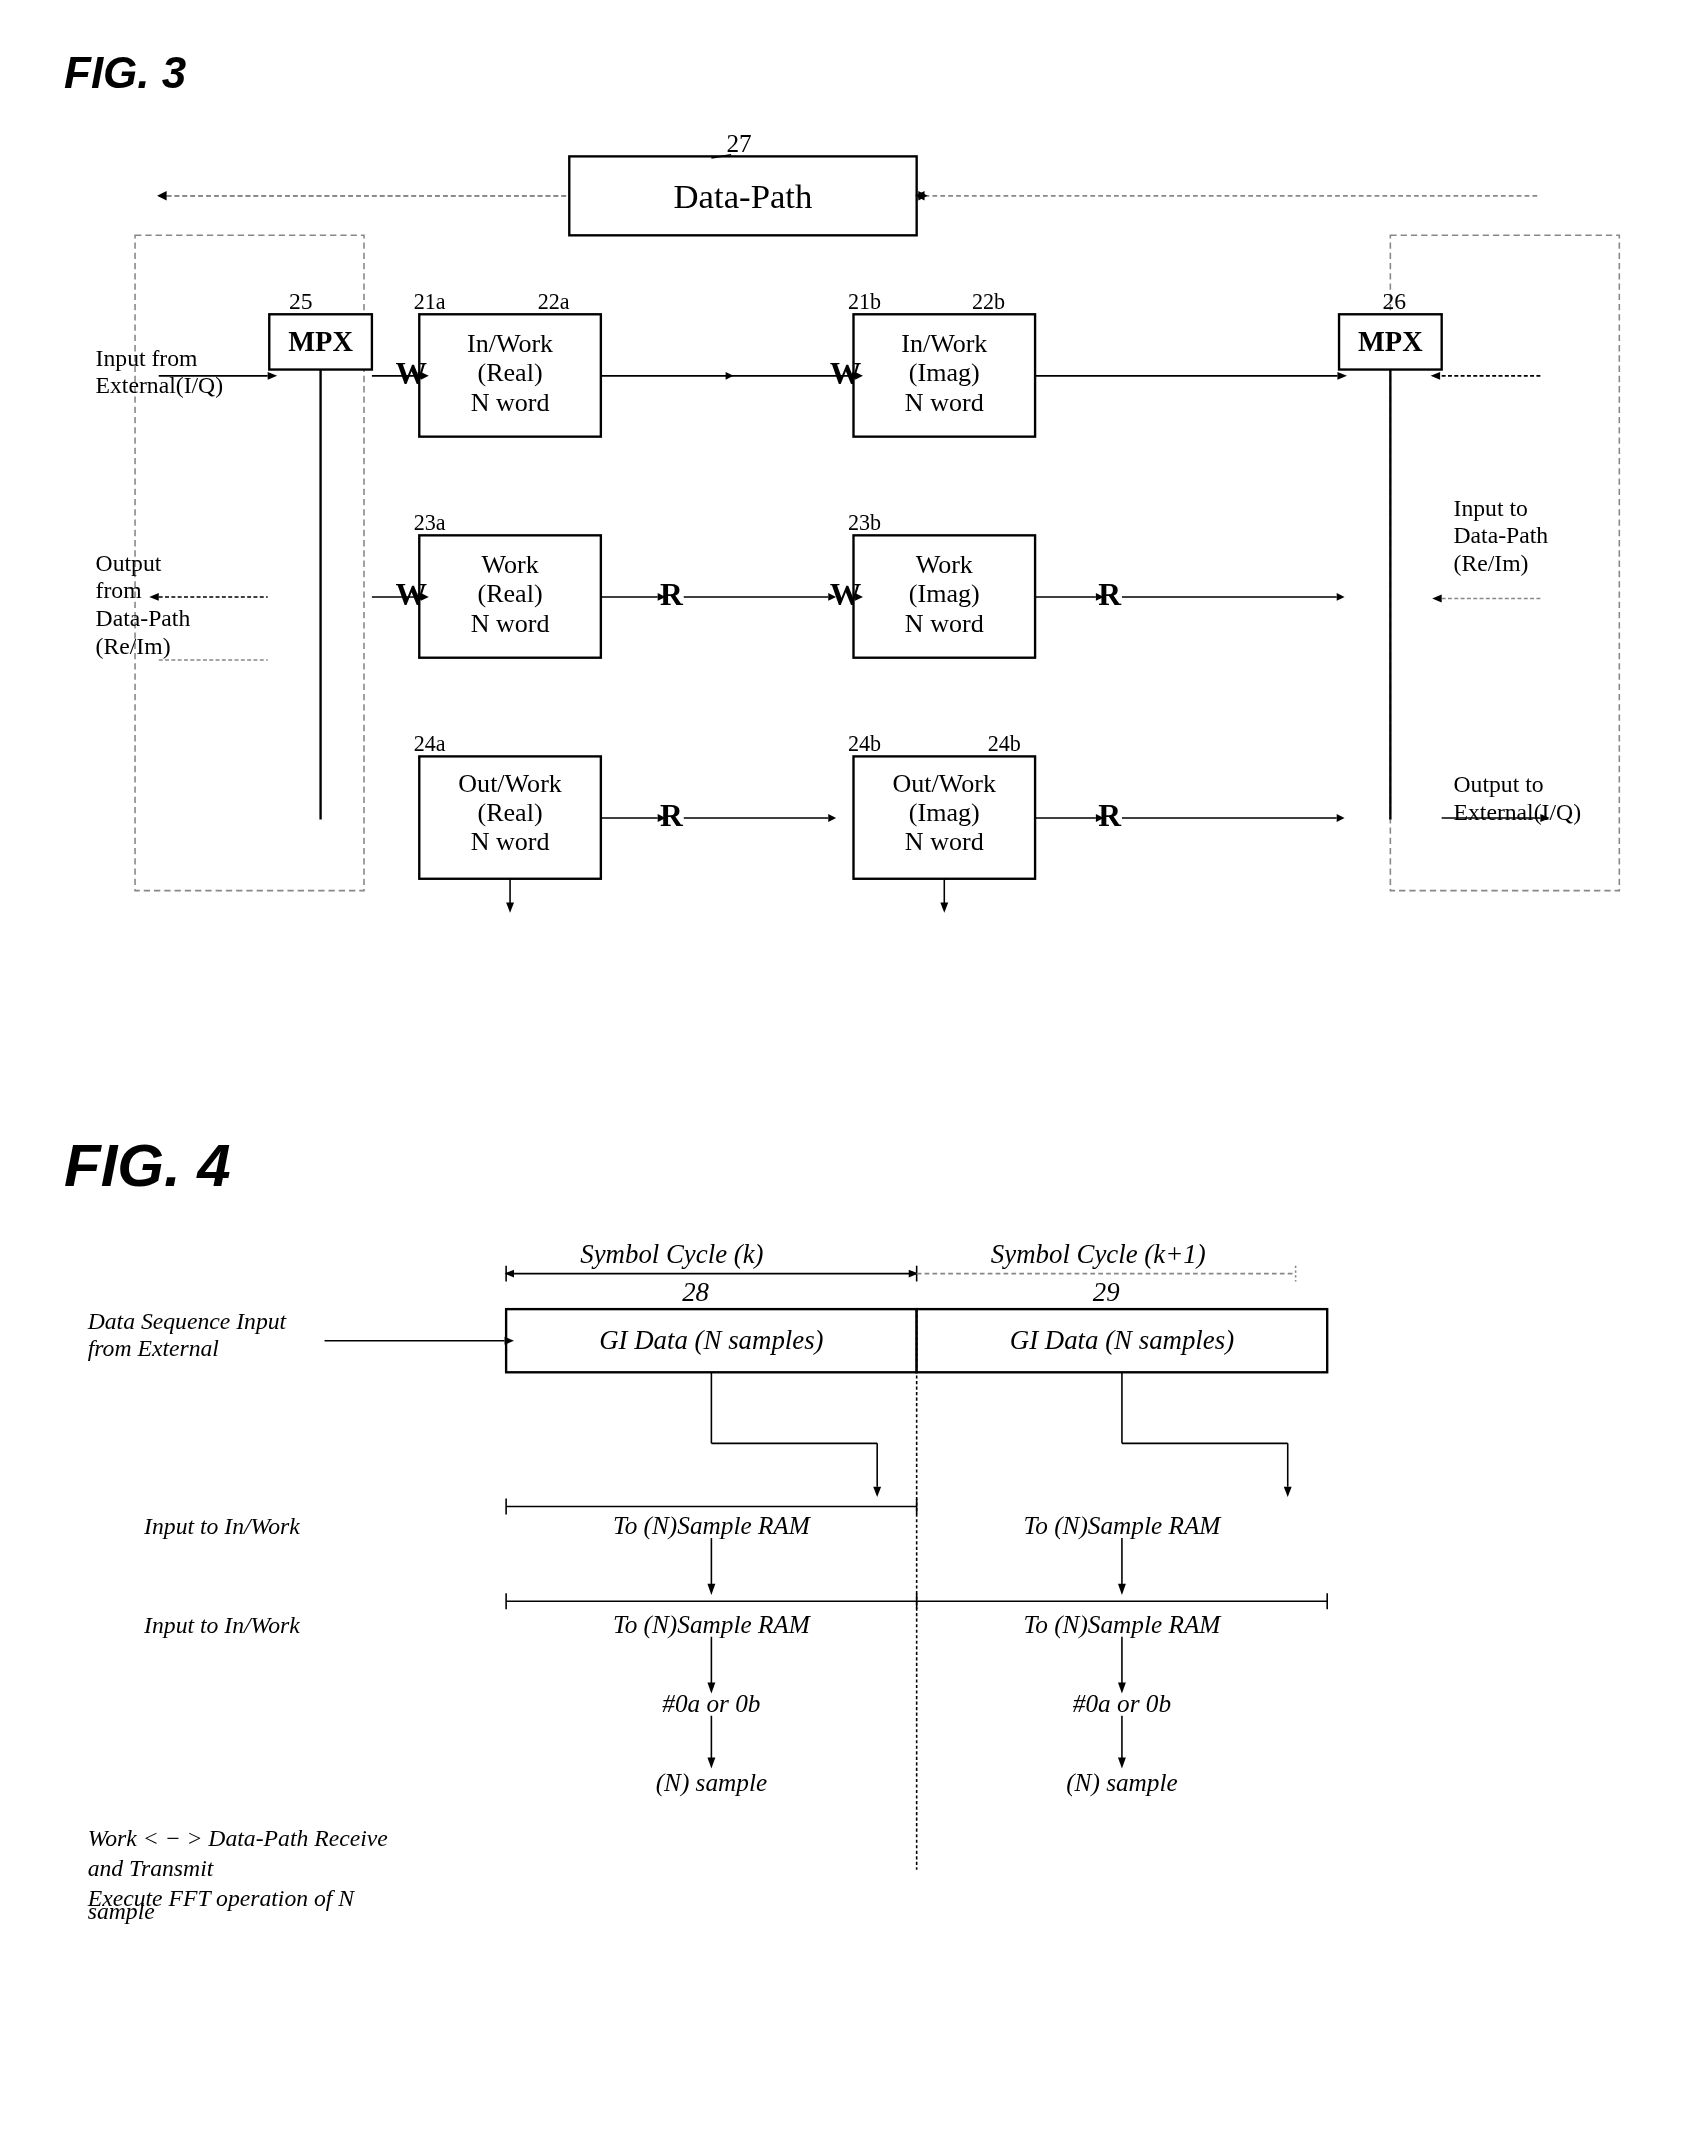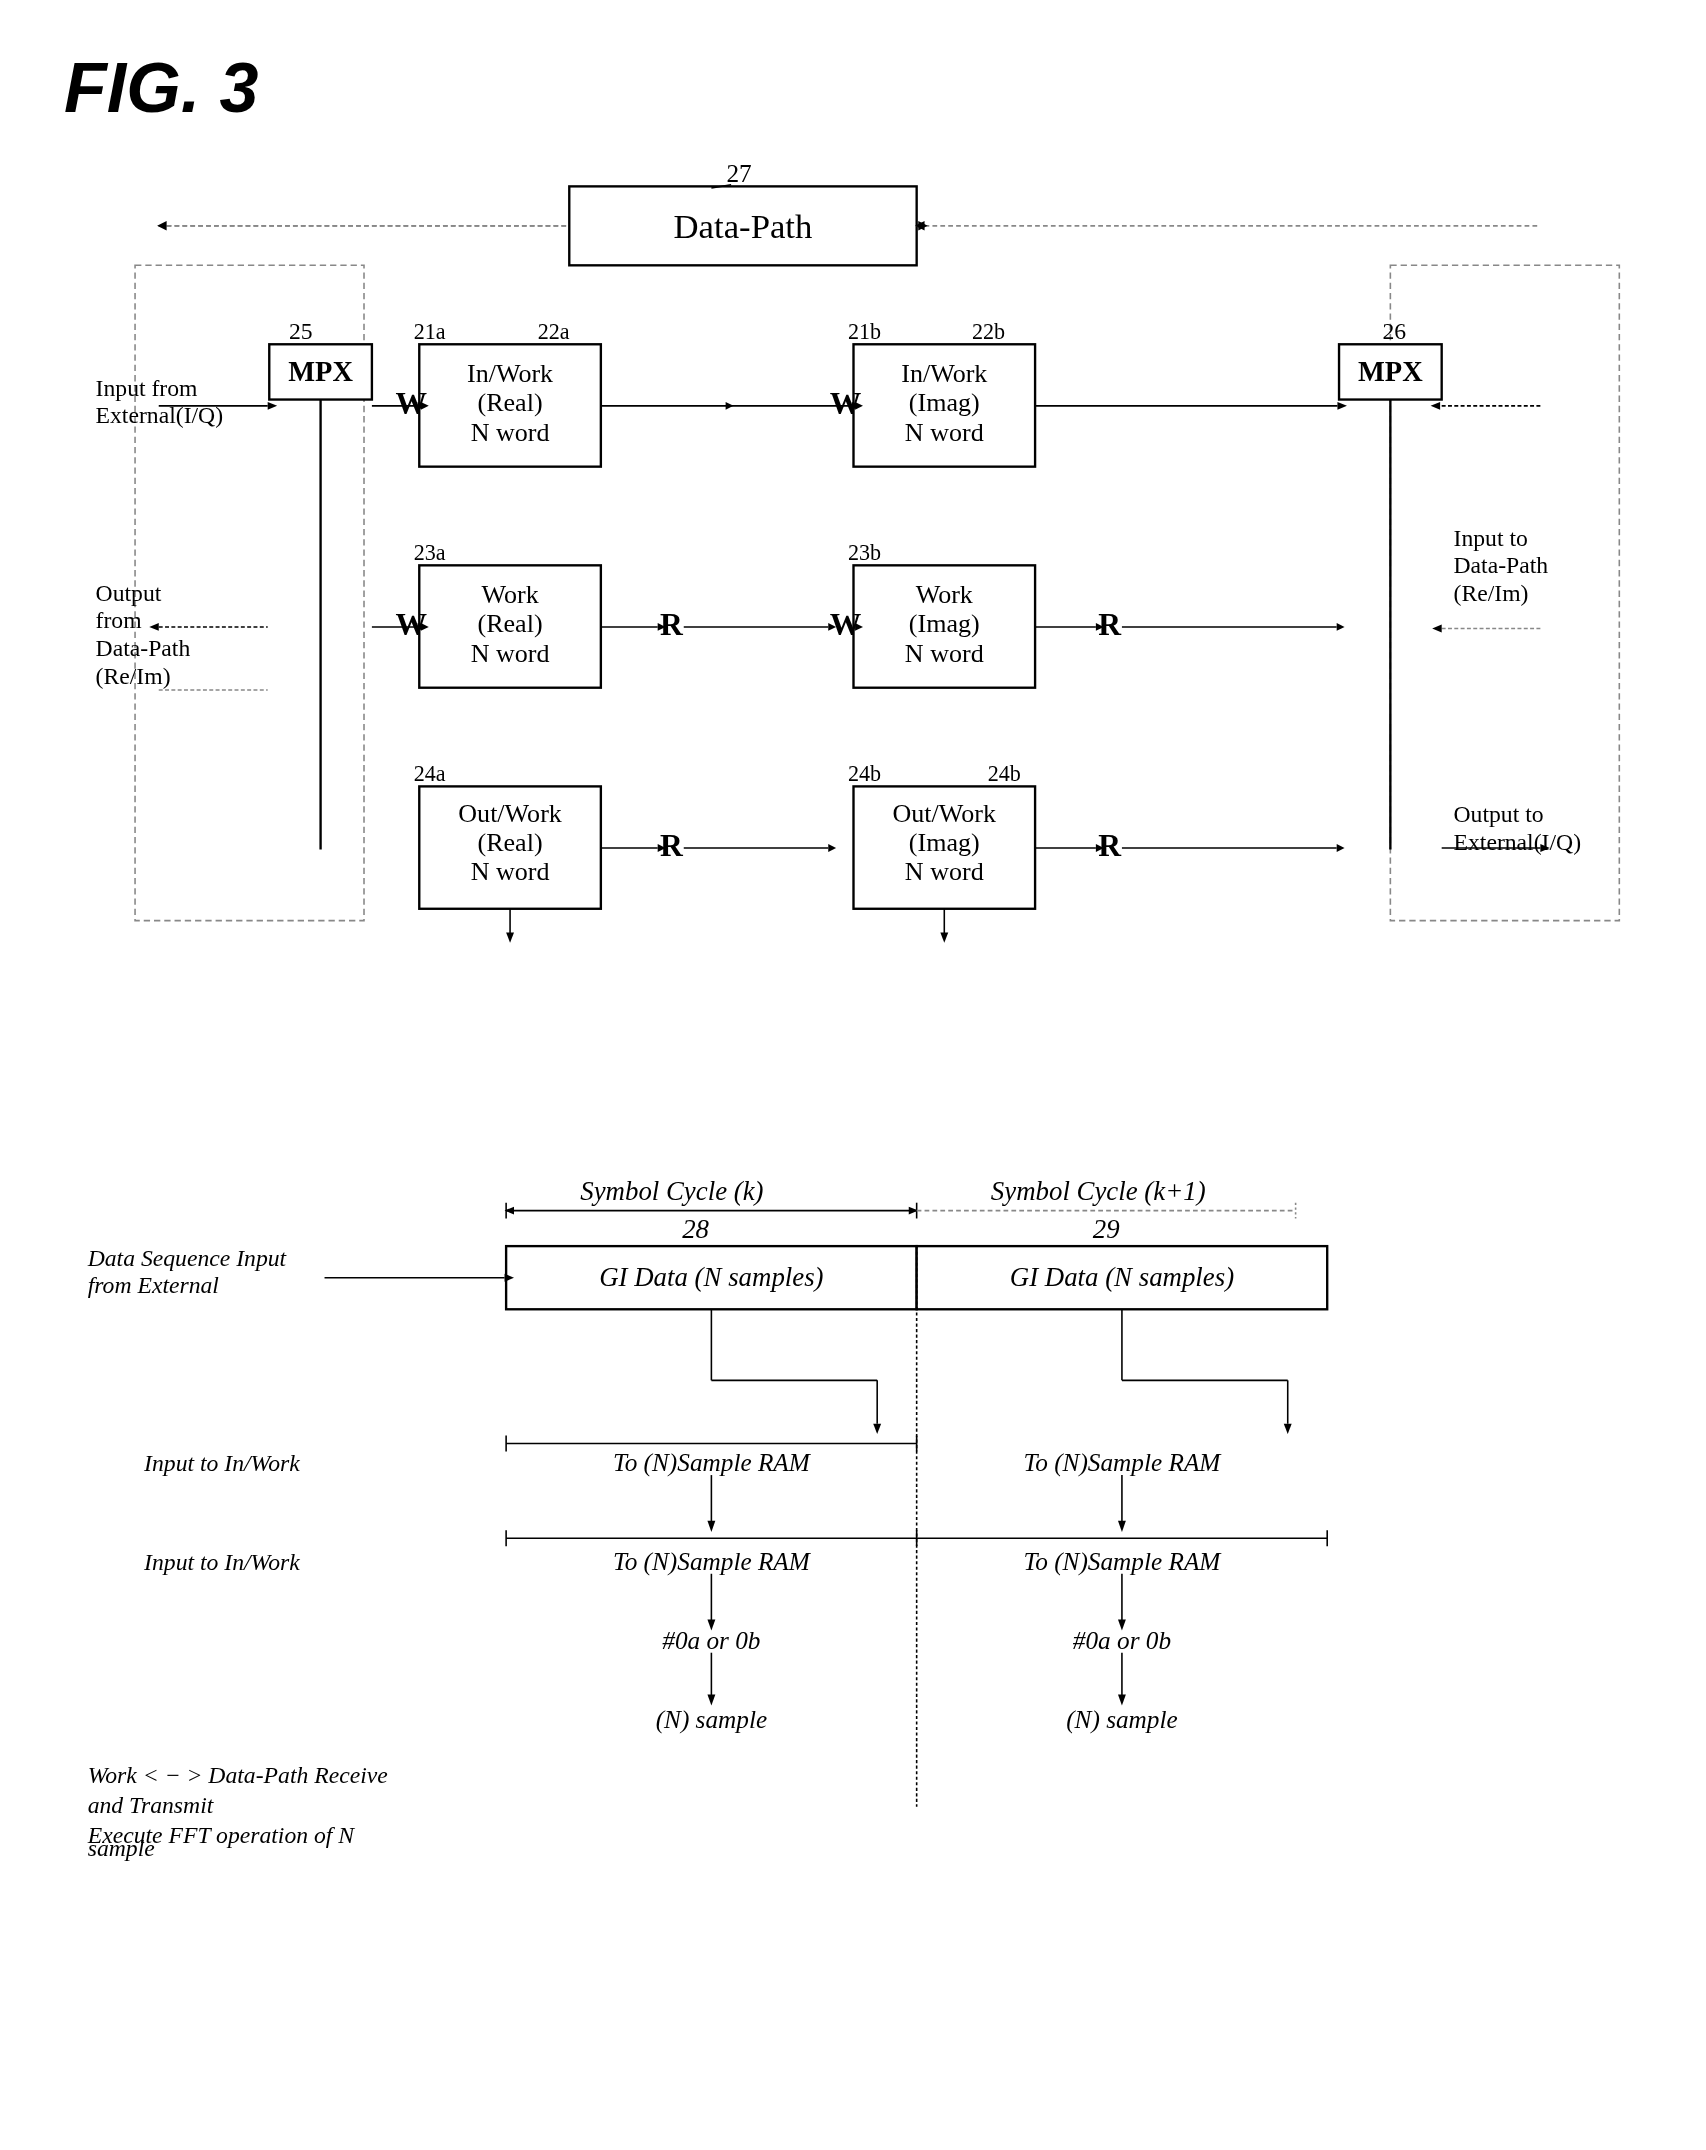--- a/index.html
+++ b/index.html
@@ -50,21 +50,21 @@
       top: 0; left: 0;
       width: 100%;
       height: 100%;
     }
   </style>
 </head>
 <body>
 <div class="page">
 
 <div style="position:relative; width:100%;">
-  <div class="fig-title" style="margin-bottom: 16px; font-size:70px;">
+  <div class="fig-title" style="margin-bottom: 16px; font-size:44px;">
     <span style="font-family:'Arial Black',Arial,sans-serif; font-style:italic; font-weight:900;">FIG. 3</span>
   </div>
 
   <div class="diagram-fig3">
     <svg class="diagram" viewBox="0 0 2000 1180" xmlns="http://www.w3.org/2000/svg">
 
       <rect x="90" y="130" width="290" height="830" fill="none" stroke="#888" stroke-width="2" stroke-dasharray="8,5"></rect>
 
       <rect x="1680" y="130" width="290" height="830" fill="none" stroke="#888" stroke-width="2" stroke-dasharray="8,5"></rect>
 
@@ -227,20 +227,23 @@
       <text x="1760" y="870" font-family="Times New Roman" font-size="30">External(I/Q)</text>
 
       <line x1="120" y1="668" x2="258" y2="668" stroke="#888" stroke-width="2" stroke-dasharray="5,3"></line>
 
       <line x1="1745" y1="590" x2="1870" y2="590" stroke="#888" stroke-width="2" stroke-dasharray="5,3"></line>
       <polygon points="1745,585 1745,595 1733,590" fill="#000"></polygon>
 
     </svg>
   </div>
 
+  <div class="fig-title" style="margin-top: 8px; font-size:60px;">
+    <span style="font-family:'Arial Black',Arial,sans-serif; font-style:italic; font-weight:900;">FIG. 4</span>
+  </div>
 
   <div class="diagram-fig4" style="position:relative; width:100%; height:715px;">
     <svg viewBox="0 0 2000 870" xmlns="http://www.w3.org/2000/svg" style="position:absolute;top:0;left:0;width:100%;height:100%;">
 
       <line x1="560" y1="35" x2="560" y2="55" stroke="#000" stroke-width="2"></line>
       <line x1="560" y1="45" x2="1080" y2="45" stroke="#000" stroke-width="2"></line>
       <line x1="1080" y1="35" x2="1080" y2="55" stroke="#000" stroke-width="2"></line>
 
       <polygon points="1070,40 1070,50 1082,45" fill="#000"></polygon>
 

